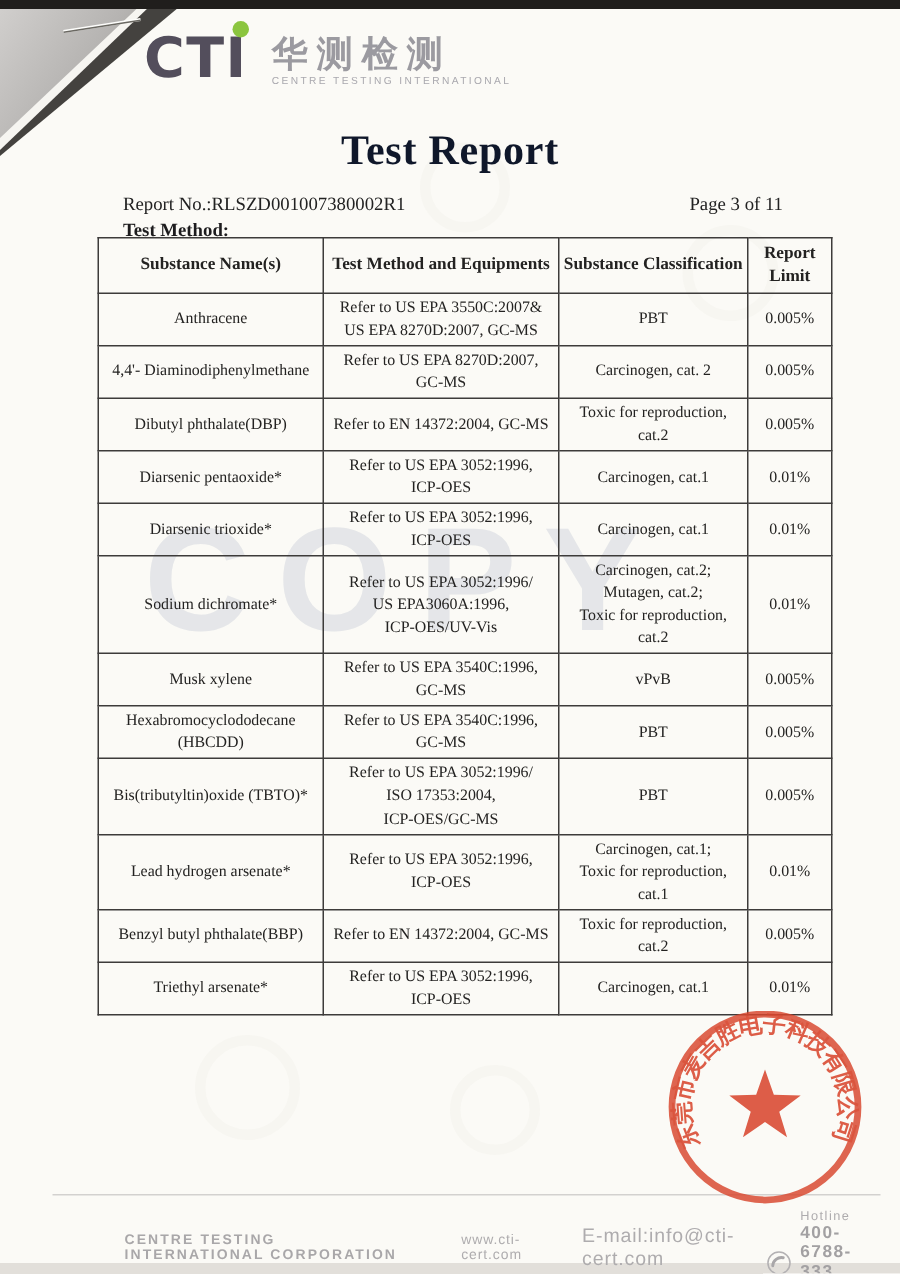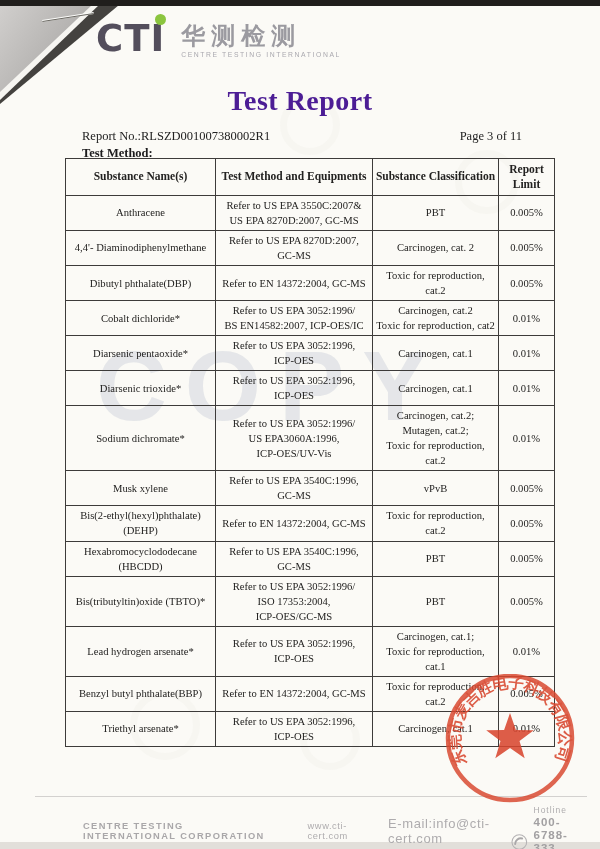--- a/index.html
+++ b/index.html
@@ -29,21 +29,21 @@
     font-size:37px; line-height:1; color:#534e5c; letter-spacing:1px;margin-left:36px; }
   .logo-dot { position:absolute; right:-1px; top:-6px; width:11px; height:11px; border-radius:50%; background:#8bc53f; }
   .logo-right { margin-left:16px; margin-top:4px; }
   .logo-cn { font-family:"DejaVu Sans", sans-serif; font-size:24px; font-weight:bold;
     color:#9b9aa0; letter-spacing:6px; line-height:1; white-space:nowrap; }
   .logo-sub { font-family:"Liberation Sans", sans-serif; font-size:6.8px; color:#a9a8ae;
     letter-spacing:1.6px; margin-top:3px; white-space:nowrap; }
 
   
   .title { position:absolute; left:0; top:85px; width:600px; text-align:center;
-    font-size:28px; font-weight:bold; color:#4c1d95; letter-spacing:0.5px; }
+    font-size:28px; font-weight:bold; color:#0f172a; letter-spacing:0.5px; }
   .meta-row { position:absolute; left:82px; top:129px; width:440px; display:flex;
     justify-content:space-between; font-size:12.5px; color:#222; }
   .section-label { position:absolute; left:82px; top:146px; font-size:12.5px; font-weight:bold; color:#1d1c1e; }
 
   
   .watermark { position:absolute; left:96px; top:330px; z-index:0;
     font-family:"Liberation Sans", sans-serif; font-weight:bold; font-size:98px;
     letter-spacing:18px; color:rgba(198,202,214,0.42); }
 
   
@@ -138,28 +138,20 @@
           <td>Carcinogen, cat. 2</td>
           <td>0.005%</td>
         </tr>
         <tr>
           <td>Dibutyl phthalate(DBP)</td>
           <td>Refer to EN 14372:2004, GC-MS</td>
           <td>Toxic for reproduction, cat.2</td>
           <td>0.005%</td>
         </tr>
         <tr>
-          <td>Cobalt dichloride*</td>
-          <td>Refer to US EPA 3052:1996/
-BS EN14582:2007, ICP-OES/IC</td>
-          <td>Carcinogen, cat.2
-Toxic for reproduction, cat2</td>
-          <td>0.01%</td>
-        </tr>
-        <tr>
           <td>Diarsenic pentaoxide*</td>
           <td>Refer to US EPA 3052:1996,
 ICP-OES</td>
           <td>Carcinogen, cat.1</td>
           <td>0.01%</td>
         </tr>
         <tr>
           <td>Diarsenic trioxide*</td>
           <td>Refer to US EPA 3052:1996,
 ICP-OES</td>
@@ -174,27 +166,20 @@
           <td>Carcinogen, cat.2;
 Mutagen, cat.2;
 Toxic for reproduction, cat.2</td>
           <td>0.01%</td>
         </tr>
         <tr>
           <td>Musk xylene</td>
           <td>Refer to US EPA 3540C:1996,
 GC-MS</td>
           <td>vPvB</td>
-          <td>0.005%</td>
-        </tr>
-        <tr>
-          <td>Bis(2-ethyl(hexyl)phthalate)
-(DEHP)</td>
-          <td>Refer to EN 14372:2004, GC-MS</td>
-          <td>Toxic for reproduction, cat.2</td>
           <td>0.005%</td>
         </tr>
         <tr>
           <td>Hexabromocyclododecane
 (HBCDD)</td>
           <td>Refer to US EPA 3540C:1996,
 GC-MS</td>
           <td>PBT</td>
           <td>0.005%</td>
         </tr>

